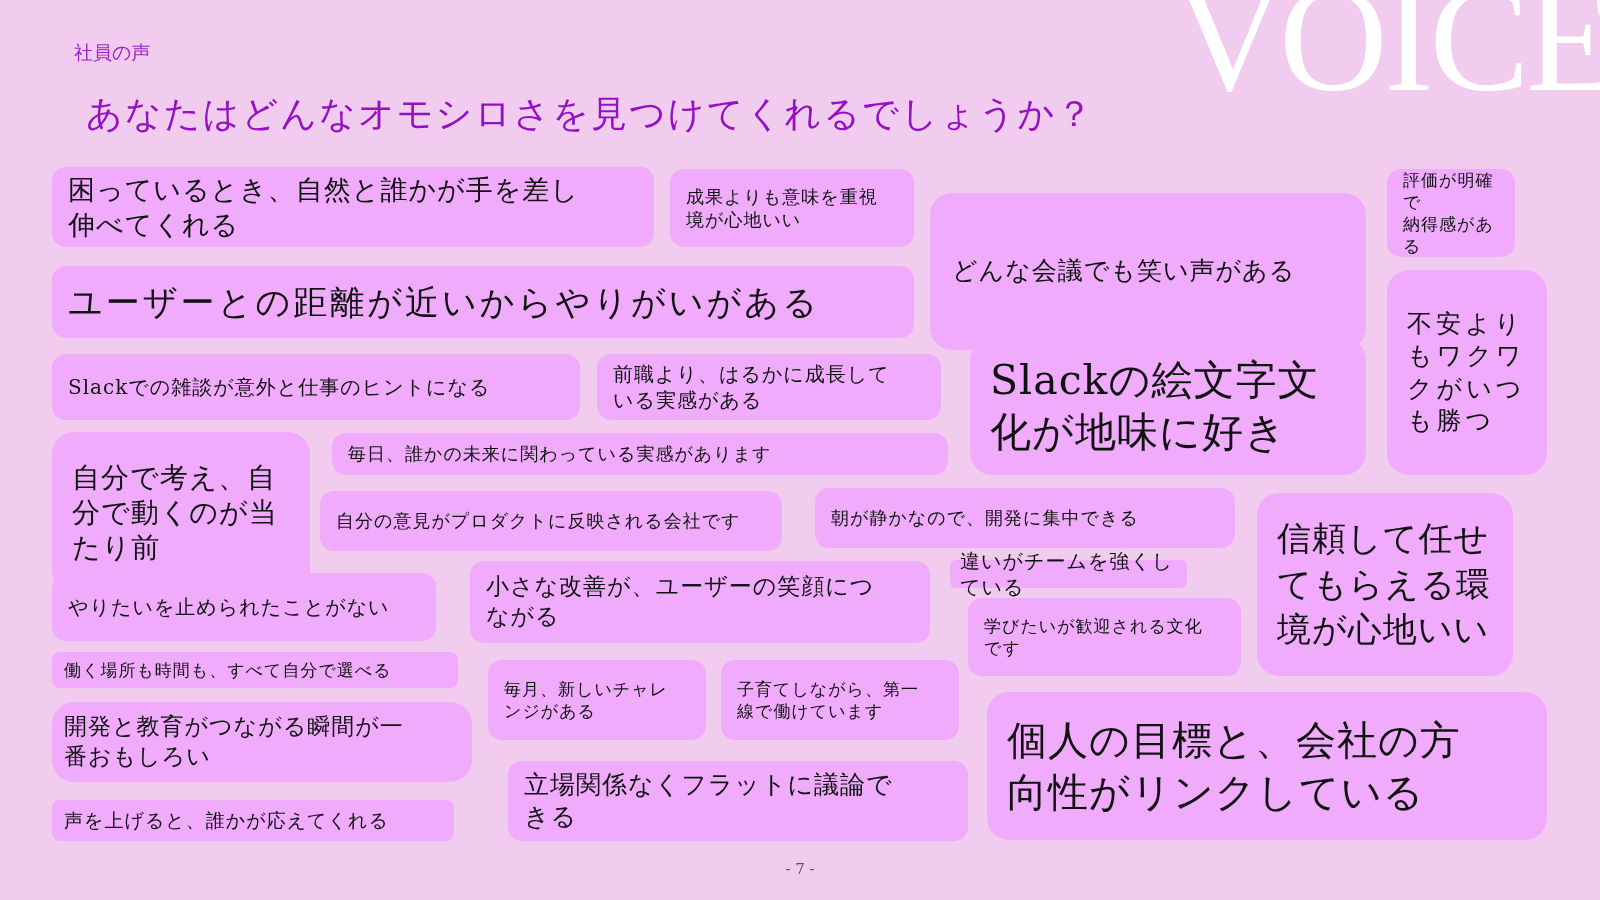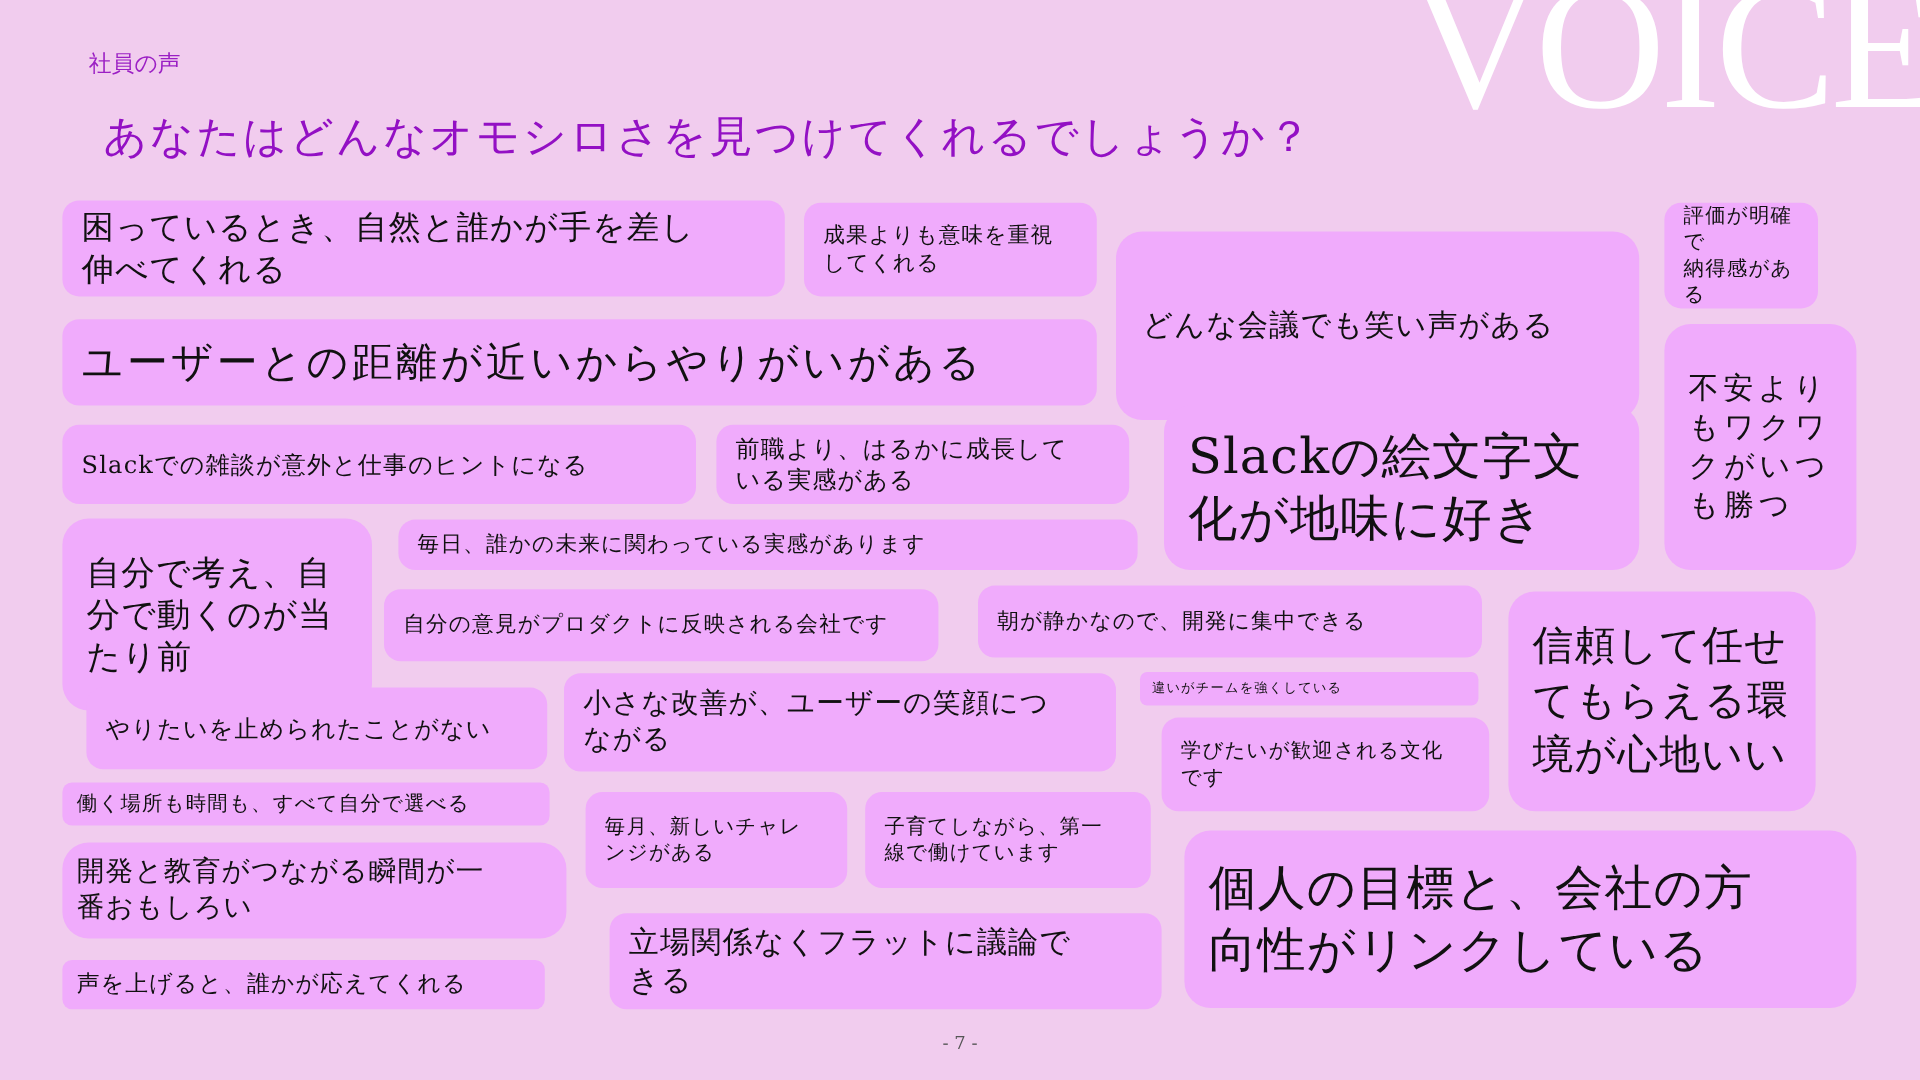--- a/index.html
+++ b/index.html
@@ -39,21 +39,21 @@
 </head>
 <body>
 
 <div class="voice">VOICE</div>
 <div class="subtitle">社員の声</div>
 <div class="title">あなたはどんなオモシロさを見つけてくれるでしょうか？</div>
 
 <div class="card" style="left:52px;top:167px;width:602px;height:80px;font-size:27px;">困っているとき、自然と誰かが手を差し
 伸べてくれる</div>
 <div class="card" style="left:670px;top:169px;width:244px;height:78px;font-size:18px;">成果よりも意味を重視
-してくれる</div>
+境が心地いい</div>
 <div class="card big" style="left:930px;top:169px;width:436px;height:157px;font-size:25px;padding-left:22px;margin-top:24px;">どんな会議でも笑い声がある</div>
 <div class="card" style="left:1387px;top:169px;width:128px;height:88px;font-size:17px;">評価が明確で
 納得感がある</div>
 
 <div class="card" style="left:52px;top:266px;width:862px;height:72px;font-size:34px;letter-spacing:3px;">ユーザーとの距離が近いからやりがいがある</div>
 <div class="card big" style="left:1387px;top:270px;width:160px;height:205px;font-size:25px;padding-left:20px;letter-spacing:4px;">不安より
 もワクワ
 クがいつ
 も勝つ</div>
 
@@ -66,24 +66,24 @@
 <div class="card big" style="left:52px;top:432px;width:258px;height:160px;font-size:28px;padding-left:20px;line-height:1.25;">自分で考え、自
 分で動くのが当
 たり前</div>
 <div class="card" style="left:332px;top:433px;width:616px;height:42px;font-size:18px;">毎日、誰かの未来に関わっている実感があります</div>
 <div class="card" style="left:320px;top:491px;width:462px;height:60px;font-size:18px;">自分の意見がプロダクトに反映される会社です</div>
 <div class="card" style="left:815px;top:488px;width:420px;height:60px;font-size:18px;">朝が静かなので、開発に集中できる</div>
 <div class="card big" style="left:1257px;top:493px;width:256px;height:183px;font-size:34px;padding-left:20px;line-height:1.35;">信頼して任せ
 てもらえる環
 境が心地いい</div>
 
-<div class="card" style="left:52px;top:573px;width:384px;height:68px;font-size:20px;margin-left:20px;">やりたいを止められたことがない</div>
+<div class="card" style="left:52px;top:573px;width:384px;height:68px;font-size:20px;">やりたいを止められたことがない</div>
 <div class="card" style="left:470px;top:561px;width:460px;height:82px;font-size:23px;">小さな改善が、ユーザーの笑顔につ
 ながる</div>
-<div class="card" style="left:950px;top:560px;width:282px;height:28px;font-size:11px;padding:0 10px;border-radius:6px;">違いがチームを強くしている</div>
+<div class="card" style="left:950px;top:560px;width:237px;height:28px;font-size:20px;padding:0 10px;border-radius:6px;">違いがチームを強くしている</div>
 <div class="card" style="left:968px;top:598px;width:273px;height:78px;font-size:17px;">学びたいが歓迎される文化
 です</div>
 
 <div class="card" style="left:52px;top:652px;width:406px;height:36px;font-size:17px;padding:0 12px;border-radius:8px;">働く場所も時間も、すべて自分で選べる</div>
 <div class="card" style="left:488px;top:660px;width:218px;height:80px;font-size:17px;">毎月、新しいチャレ
 ンジがある</div>
 <div class="card" style="left:721px;top:660px;width:238px;height:80px;font-size:17px;">子育てしながら、第一
 線で働けています</div>
 <div class="card big" style="left:52px;top:702px;width:420px;height:80px;font-size:23px;padding-left:12px;">開発と教育がつながる瞬間が一
 番おもしろい</div>

